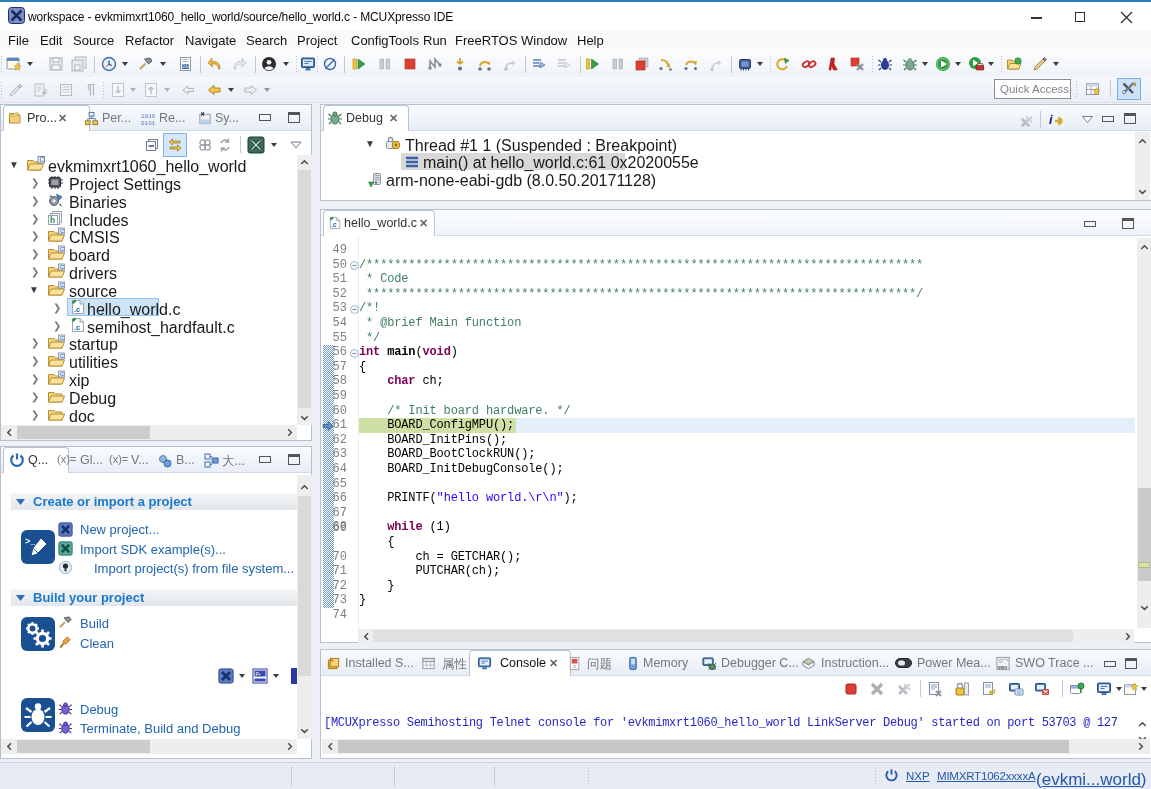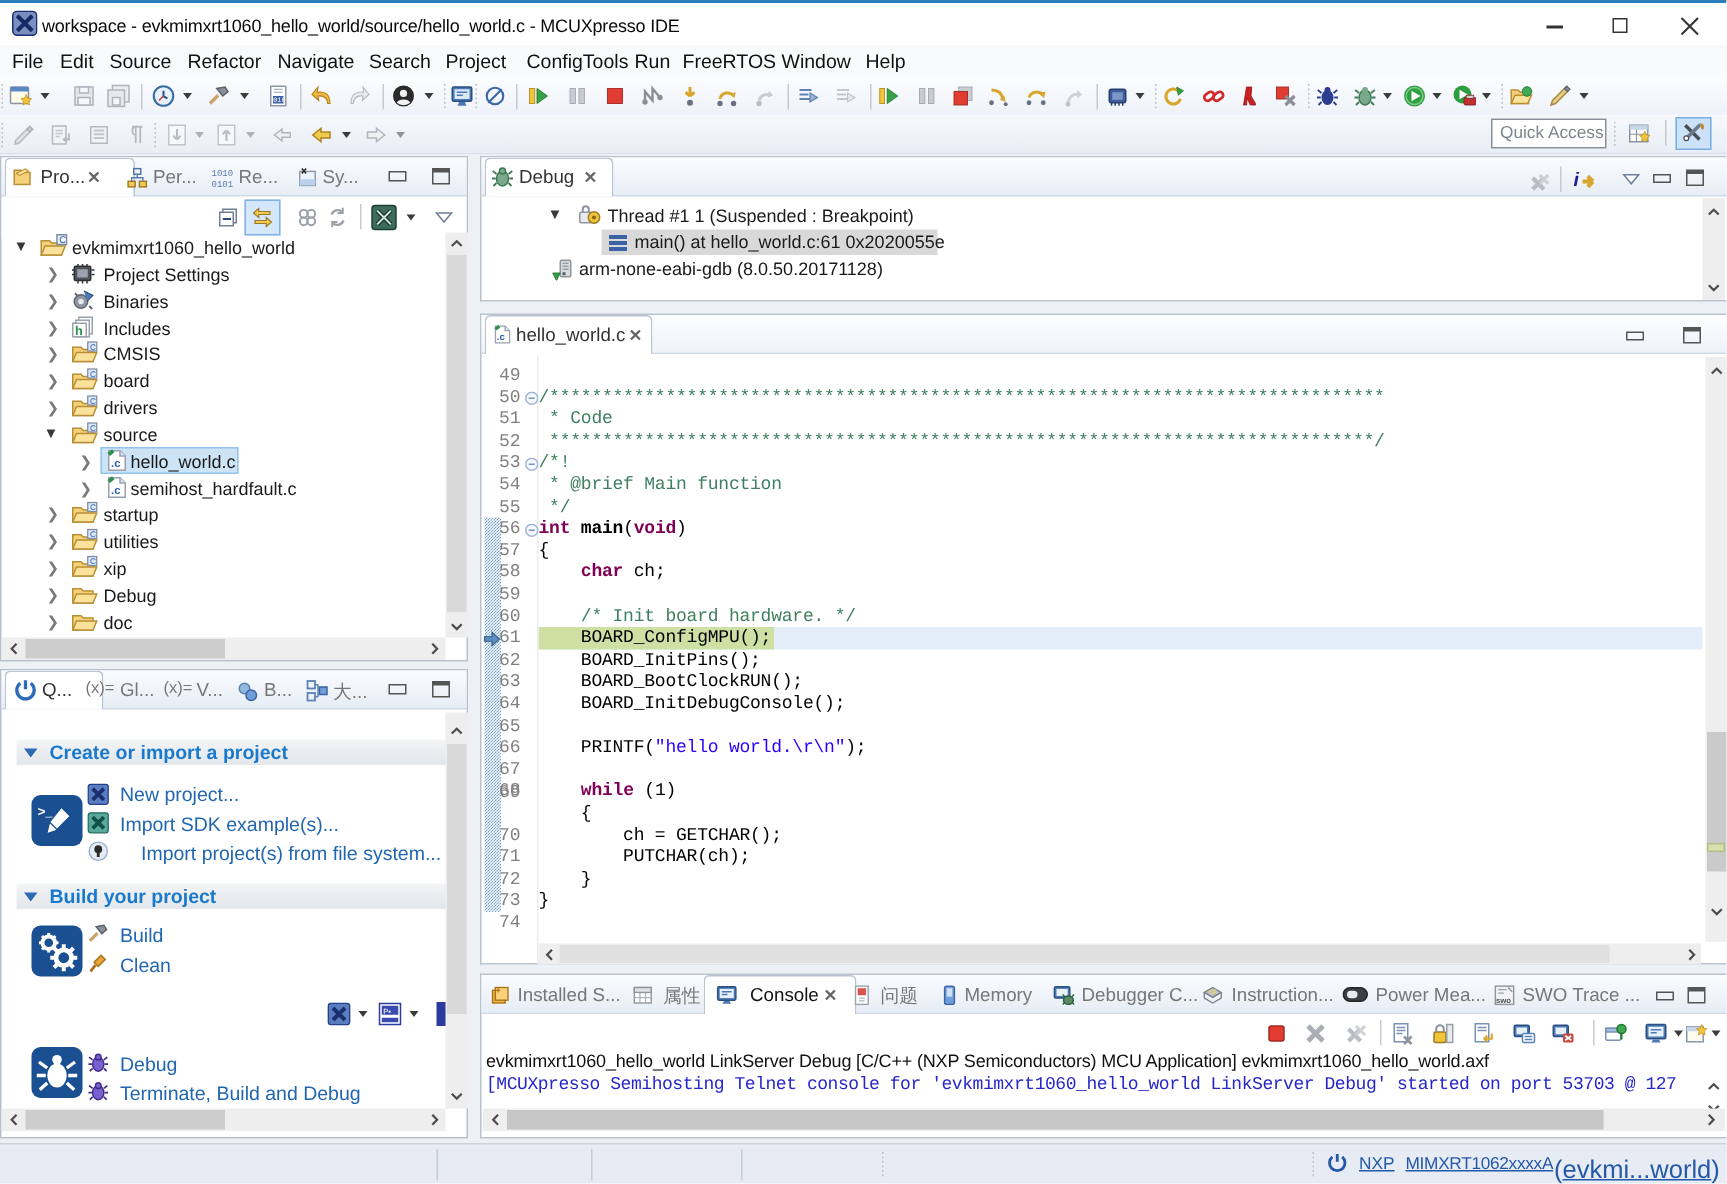--- a/index.html
+++ b/index.html
@@ -29,21 +29,21 @@
 .tabtxt { position:absolute; top:6px; font-size:12.5px; color:#333; white-space:nowrap; }
 .tabtxt-g { color:#777; }
 .closex { position:absolute; top:7px; font-size:11px; color:#666; font-weight:bold; }
 
 .sbv { position:absolute; background:#eeeeee; }
 .sbh { position:absolute; background:#eeeeee; }
 .sbthumb { position:absolute; background:#cdcdcd; }
 .sbbtn { position:absolute; color:#5a5a5a; text-align:center; }
 .sbarr { font-size:9px; line-height:14px; color:#606060; }
 
-.trow { position:absolute; font-size:12px; color:#1a1a1a; white-space:nowrap; }
+.trow { position:absolute; font-size:16px; color:#1a1a1a; white-space:nowrap; }
 .chev { position:absolute; font-size:10px; color:#7a7a7a; }
 .chevd { color:#3a3a3a; }
 
 .qhead { position:absolute; left:10px; width:287px; height:17px; background:linear-gradient(#f3f5f7,#e3e6ea); font-size:13px; font-weight:bold; color:#1879cd; padding-left:22px; line-height:17px; }
 .qlink { position:absolute; font-size:13px; color:#2166b0; white-space:nowrap; }
 .qbig { position:absolute; width:34px; height:34px; background:#1a4f91; border-radius:6px; }
 
 .cl { position:absolute; left:0; white-space:pre; font-family:"Liberation Mono",monospace; font-size:12px; letter-spacing:-0.15px; color:#000; }
 .ln { position:absolute; font-family:"Liberation Mono",monospace; font-size:12px; color:#808080; text-align:right; width:20px; }
 .kw { color:#7f0055; font-weight:bold; }
@@ -963,21 +963,20 @@
         <path d="M6 12 h4 l1 2 h-6 Z" fill="#4a7ab5"></path>
       </svg>
     <div class="darr" style="left:795px;top:10px"></div>
     <svg class="ab" style="left:802px;top:4px" width="16" height="16" viewBox="0 0 16 16">
         <rect x="1.5" y="3.5" width="11" height="10" fill="#fffdf2" stroke="#8a96a8"></rect>
         <rect x="1.5" y="3.5" width="11" height="3" fill="#c8d6ea"></rect>
         <path d="M11.5 2 L12.6 4.4 L15 4.8 L13.2 6.5 L13.7 9 L11.5 7.8 L9.3 9 L9.8 6.5 L8 4.8 L10.4 4.4 Z" fill="#f0c53a" stroke="#b98d1e" stroke-width="0.5"></path>
       </svg>
     <div class="darr" style="left:820px;top:10px"></div>
 
-    <span class="ab txt" style="left:3px;top:23px;font-size:12px;letter-spacing:-0.11px;color:#111">evkmimxrt1060_hello_world LinkServer Debug [C/C++ (NXP Semiconductors) MCU Application] evkmimxrt1060_hello_world.axf</span>
 
     <span class="ab txt mono" style="left:3px;top:39px;font-size:12px;letter-spacing:-0.3px;color:#2626c8">[MCUXpresso Semihosting Telnet console for 'evkmimxrt1060_hello_world LinkServer Debug' started on port 53703 @ 127</span>
     <div class="ab" style="left:814px;top:36px;width:15px;height:32px;background:#fff"></div>
     <div class="sbbtn sbarr" style="left:814px;top:40px;width:15px;height:15px">
         <svg width="15" height="15" style="display:block">
           <path d="M4.2 9 L7.5 5.8 L10.8 9" stroke="#4d4d4d" stroke-width="1.5" fill="none"></path>
         </svg>
       </div>
     <div class="sbbtn sbarr" style="left:814px;top:54px;width:15px;height:15px">
         <svg width="15" height="15" style="display:block">

